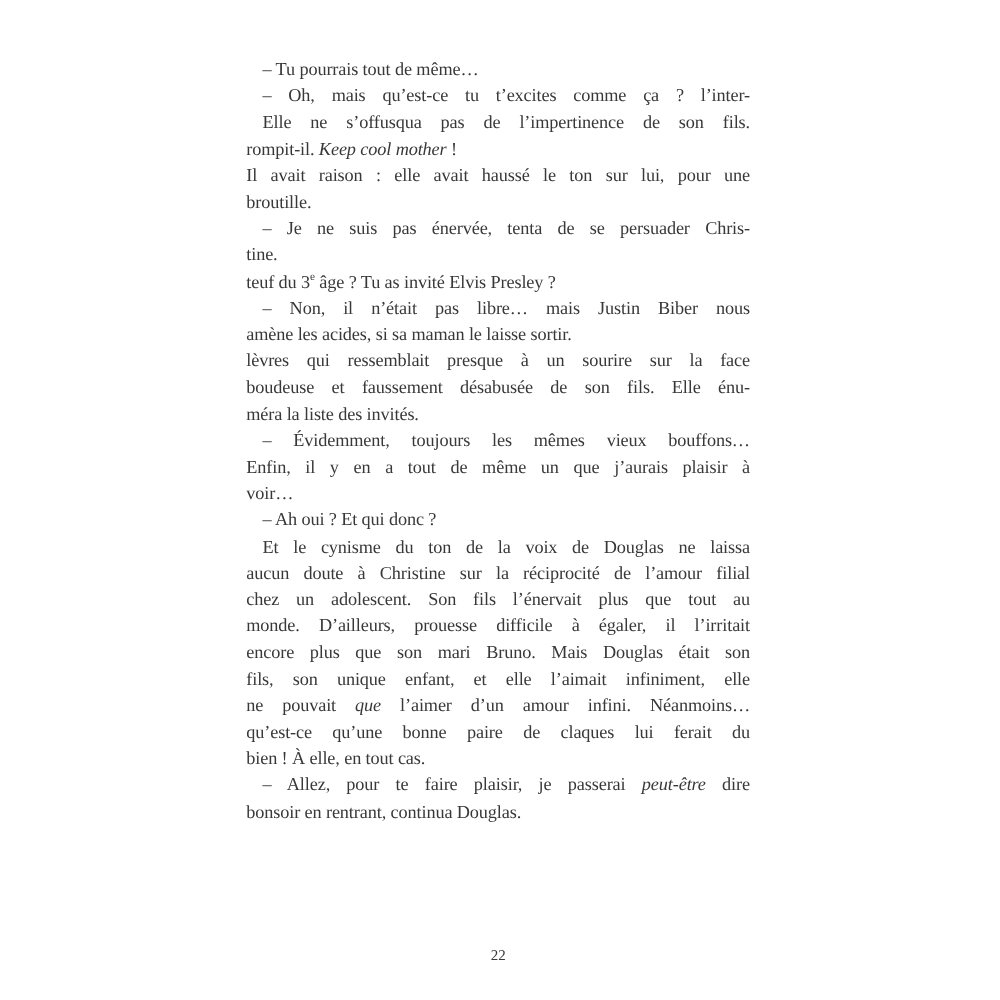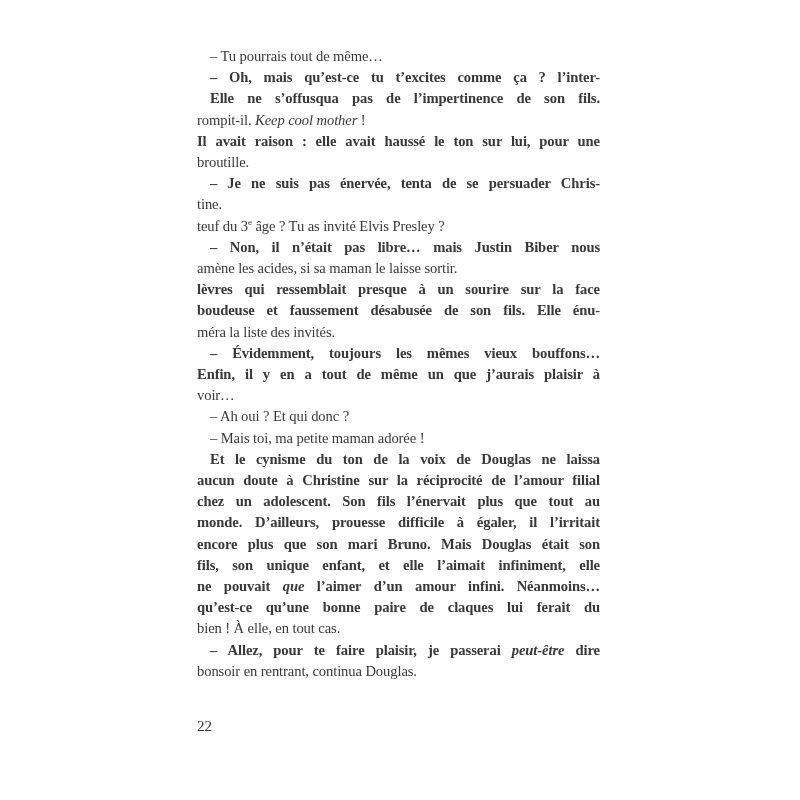--- a/index.html
+++ b/index.html
@@ -13,28 +13,29 @@
   }
   .page-text {
     position: absolute;
     left: 197px; top: 46px; width: 403px;
     font-size: 14.6px;
     line-height: 21.2px;
     letter-spacing: -0.1px;
     hyphens: none;
   }
   .line { text-align: justify; text-align-last: left; }
-  .line.flush { text-align-last: justify; font-weight: bold; }
+  .line.flush { text-align-last: justify; }
   .line.indent { text-indent: 13px; }
   .line em { font-style: italic; }
   .line sup { font-size: 0.62em; vertical-align: super; line-height: 0; }
   .folio {
     position: absolute;
-    left: 197px; top: 716px; width: 403px;
-    font-size: 15px;
+    left: 197px; top: 754px; width: 403px;
+    text-align: center;
+    font-size: 12px;
     line-height: 21.2px;
   }
 </style>
 </head>
 <body>
 
 <div class="page">
   <div class="page-text">
       <div class="line indent"><span>– Tu pourrais tout de même…</span></div>
       <div class="line indent flush"><span>– Oh, mais qu’est-ce tu t’excites comme ça ? l’inter-</span></div>
@@ -47,21 +48,20 @@
       <div class="line"><span>teuf du 3</span><sup>e</sup><span> âge ? Tu as invité Elvis Presley ?</span></div>
       <div class="line indent flush"><span>– Non, il n’était pas libre… mais Justin Biber nous</span></div>
       <div class="line"><span>amène les acides, si sa maman le laisse sortir.</span></div>
       <div class="line flush"><span>lèvres qui ressemblait presque à un sourire sur la face</span></div>
       <div class="line flush"><span>boudeuse et faussement désabusée de son fils. Elle énu-</span></div>
       <div class="line"><span>méra la liste des invités.</span></div>
       <div class="line indent flush"><span>– Évidemment, toujours les mêmes vieux bouffons…</span></div>
       <div class="line flush"><span>Enfin, il y en a tout de même un que j’aurais plaisir à</span></div>
       <div class="line"><span>voir…</span></div>
       <div class="line indent"><span>– Ah oui ? Et qui donc ?</span></div>
-      <div class="line indent"><span>– Mais toi, ma petite maman adorée !</span></div>
       <div class="line indent flush"><span>Et le cynisme du ton de la voix de Douglas ne laissa</span></div>
       <div class="line flush"><span>aucun doute à Christine sur la réciprocité de l’amour filial</span></div>
       <div class="line flush"><span>chez un adolescent. Son fils l’énervait plus que tout au</span></div>
       <div class="line flush"><span>monde. D’ailleurs, prouesse difficile à égaler, il l’irritait</span></div>
       <div class="line flush"><span>encore plus que son mari Bruno. Mais Douglas était son</span></div>
       <div class="line flush"><span>fils, son unique enfant, et elle l’aimait infiniment, elle</span></div>
       <div class="line flush"><span>ne pouvait </span><em>que</em><span> l’aimer d’un amour infini. Néanmoins…</span></div>
       <div class="line flush"><span>qu’est-ce qu’une bonne paire de claques lui ferait du</span></div>
       <div class="line"><span>bien ! À elle, en tout cas.</span></div>
       <div class="line indent flush"><span>– Allez, pour te faire plaisir, je passerai </span><em>peut-être</em><span> dire</span></div>

